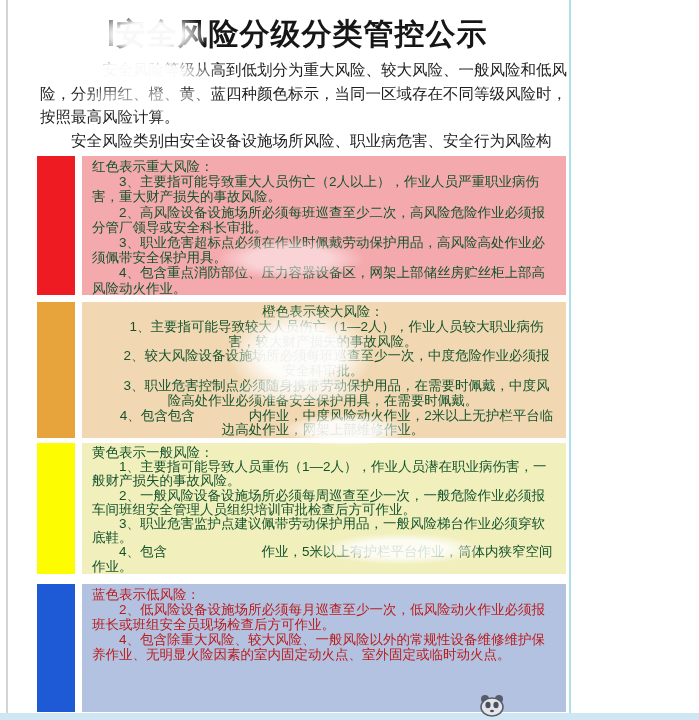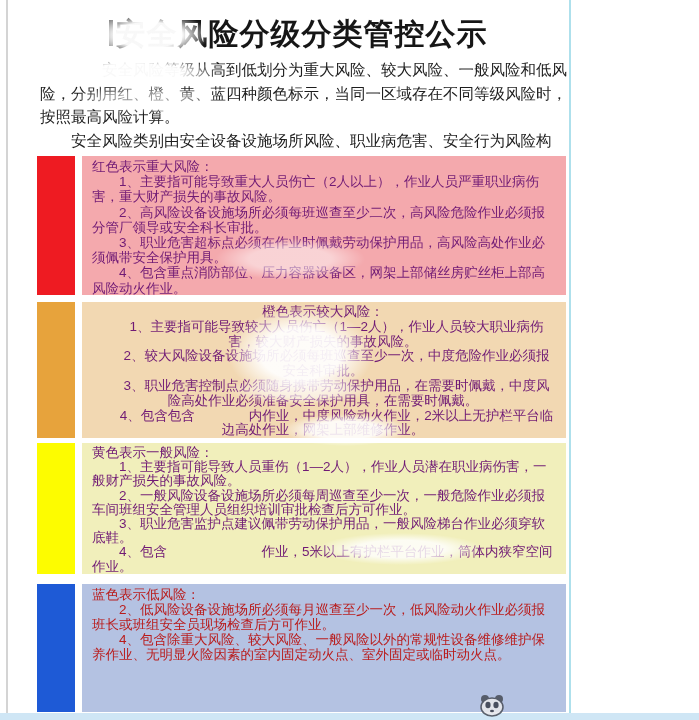--- a/index.html
+++ b/index.html
@@ -19,21 +19,21 @@
 
   .intro{position:absolute;left:40px;top:58px;width:527px;color:#1d1d1d;
          font-size:15.5px;line-height:23.5px;word-break:break-all;}
   .intro p{margin:0;}
   .redact-spacer{display:inline-block;width:62px;height:1px;}
   .intro .p2{text-indent:2em;}
 
   .section{position:absolute;left:37px;width:529px;}
   .swatch{position:absolute;left:0;top:0;bottom:0;width:38px;}
   .panel{box-sizing:border-box;margin-left:45px;height:100%;overflow:hidden;
-         padding:3px 12px 0 10px;font-size:13.5px;color:#701a75;word-break:break-all;}
+         padding:3px 12px 0 10px;font-size:13.5px;color:#14532d;word-break:break-all;}
   .panel p{margin:0;text-indent:2em;}
   .panel .heading{text-indent:0;}
   .sec-red{top:156px;height:139px;}   .sec-red .panel{line-height:15.2px;}
   .sec-orange{top:302px;height:136px;}.sec-orange .panel{line-height:14.8px;}
   .sec-yellow{top:443px;height:131px;border-radius:8px;}.sec-yellow .panel{line-height:14.2px;}
   .sec-blue{top:584px;height:128px;}  .sec-blue .panel{line-height:15.0px;color:#b91c1c;}
   .sec-blue .tight{text-indent:0.9em;}
 
   .blur{position:absolute;pointer-events:none;
         background:radial-gradient(closest-side,rgba(255,255,255,.97) 55%,rgba(255,255,255,0) 100%);}
@@ -63,21 +63,21 @@
 
   <div class="intro">
     <p><span class="redact-spacer"></span><span>安全风险等级从高到低划分为重大风险、较大风险、一般风险和低风险，分别用红、橙、黄、蓝四种颜色标示，当同一区域存在不同等级风险时，按照最高风险计算。</span></p>
     <p class="p2">安全风险类别由安全设备设施场所风险、职业病危害、安全行为风险构成。</p>
   </div>
 
   <div class="section sec-red">
     <div class="swatch" style="background-color: rgb(238, 27, 34);"></div>
     <div class="panel" style="background-color: rgb(244, 169, 173);">
       <p class="heading">红色表示重大风险：</p>
-      <p>1、主要指可能导致重大人员伤亡（2人以上），作业人员严重职业病伤害，重大财产损失的事故风险。</p>
+      <p>3、主要指可能导致重大人员伤亡（2人以上），作业人员严重职业病伤害，重大财产损失的事故风险。</p>
       <p>2、高风险设备设施场所必须每班巡查至少二次，高风险危险作业必须报分管厂领导或安全科长审批。</p>
       <p>3、职业危害超标点必须在作业时佩戴劳动保护用品，高风险高处作业必须佩带安全保护用具。</p>
       <p>4、包含重点消防部位、压力容器设备区，网架上部储丝房贮丝柜上部高风险动火作业。</p>
     </div>
   </div>
 
   <div class="section sec-orange">
     <div class="swatch" style="background-color: rgb(231, 163, 60);"></div>
     <div class="panel" style="background-color: rgb(242, 216, 178); text-align: center;">
       <p class="heading">橙色表示较大风险：</p>

